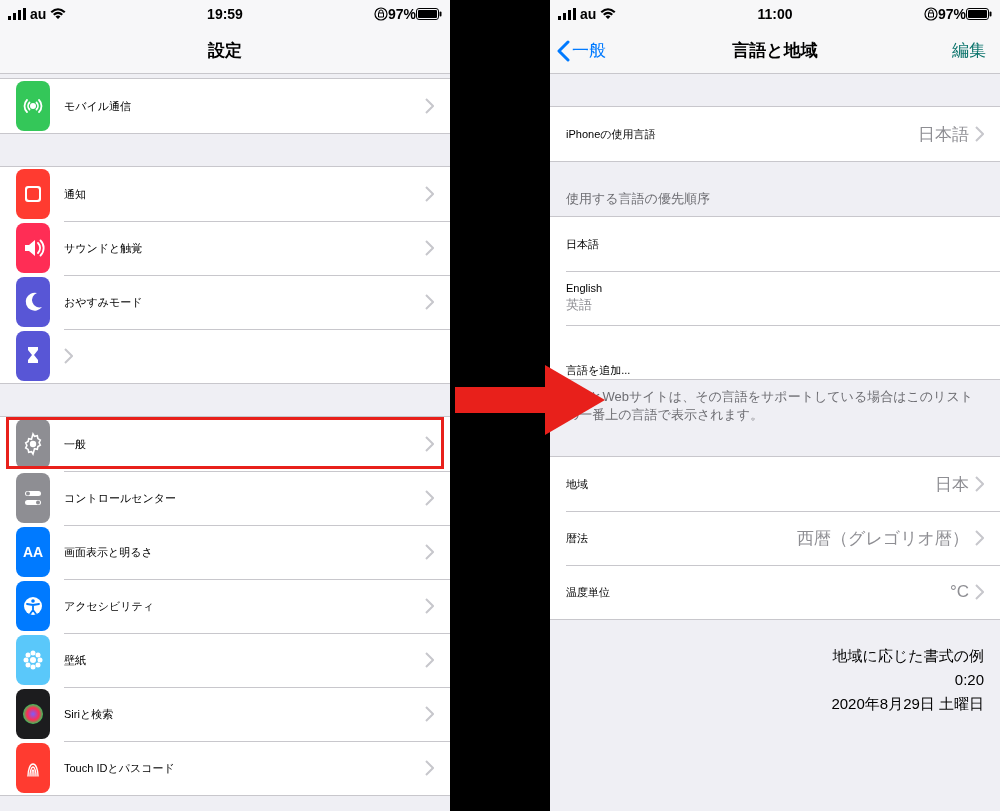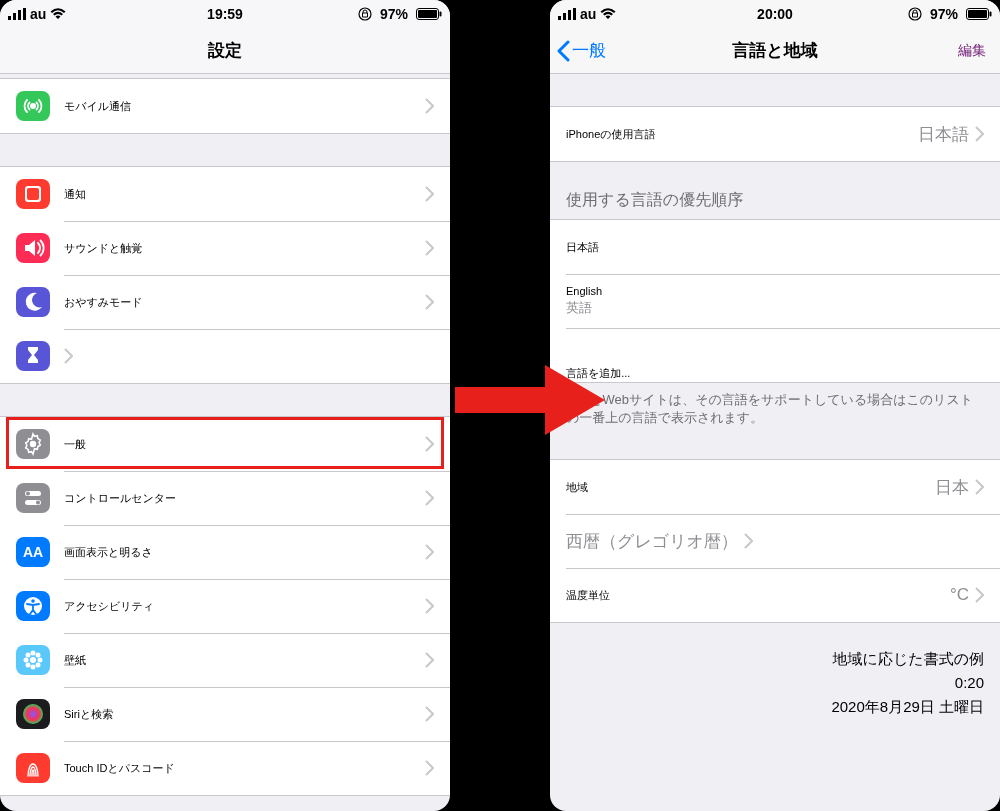--- a/index.html
+++ b/index.html
@@ -10,39 +10,38 @@
     position: relative;
     overflow: hidden;
   }
   .phone {
     position: absolute;
     top: 0;
     width: 450px;
     height: 811px;
     background: #efeff4;
     overflow: hidden;
-    border-radius: 16px;
   }
   .phone.left  { left: 0; }
   .phone.right { right: 0; }
 
   
   .statusbar {
     height: 28px;
     background: rgba(247,247,248,0.95);
     display: flex;
     align-items: center;
     padding: 0 8px;
     font-size: 14px;
     font-weight: 600;
     color: #000;
   }
   .statusbar .sb-left  { flex:1; display:flex; align-items:center; gap:4px; }
   .statusbar .sb-mid   { flex:1; text-align:center; }
-  .statusbar .sb-right { flex:1; display:flex; align-items:center; justify-content:flex-end; gap:8px; }
+  .statusbar .sb-right { flex:1; display:flex; align-items:center; justify-content:flex-end; gap:0; }
   .statusbar svg { display:block; }
 
   
   .navbar {
     height: 46px;
     background: rgba(247,247,248,0.95);
     border-bottom: 1px solid #c8c7cc;
     display:flex;
     align-items:center;
     justify-content:center;
@@ -51,52 +50,52 @@
   .navbar .title { font-size:17px; font-weight:600; color:#000; }
   .navbar .back {
     position:absolute; left:6px; top:0; bottom:0;
     display:flex; align-items:center;
     color:#007aff; font-size:17px;
   }
   .navbar .back svg { margin-right:2px; }
   .navbar .edit {
     position:absolute; right:14px; top:0; bottom:0;
     display:flex; align-items:center;
-    color:#701a75; font-size:14px;
+    color:#0f766e; font-size:17px;
   }
 
   
   .group { background:#fff; border-top:1px solid #c8c7cc; border-bottom:1px solid #c8c7cc; }
   .cell {
     display:flex; align-items:center;
     min-height:54px;
     padding:0 16px;
     position:relative;
     background:#fff;
   }
   .cell + .cell::after {
     content:""; position:absolute; top:0; left:64px; right:0; height:1px;
     background:#c8c7cc;
   }
   .cell .icon {
-    width:34px; height:30px; border-radius:8px;
+    width:34px; height:50px; border-radius:8px;
     margin-right:14px;
     display:flex; align-items:center; justify-content:center;
     flex-shrink:0;
   }
   .cell .label { font-size:11px; color:#000; flex:1; }
   .cell .value { font-size:17px; color:#8e8e93; margin-right:6px; }
   .cell .chev  { color:#c7c7cc; }
   .cell .sub   { font-size:13px; color:#8e8e93; margin-top:2px; }
   .cell .col   { display:flex; flex-direction:column; flex:1; }
 
   .cell.noicon + .cell.noicon::after { left:16px; }
 
   .section-header {
-    font-size:16px; color:#6d6d72;
+    font-size:13px; color:#6d6d72;
     padding:28px 32px 8px 16px;
   }
   .section-footer {
     font-size:13px; color:#6d6d72;
     padding:8px 16px 0 16px;
     line-height:1.4;
   }
 
   .addlang { color:#007aff;margin-top:36px; }
 
@@ -340,21 +339,21 @@
           <rect x="0" y="8" width="3" height="4" fill="#000"></rect>
           <rect x="5" y="5" width="3" height="7" fill="#000"></rect>
           <rect x="10" y="2" width="3" height="10" fill="#000"></rect>
           <rect x="15" y="0" width="3" height="12" fill="#000"></rect>
         </svg>
       <span>au</span>
       <svg width="16" height="12" viewBox="0 0 16 12">
           <path d="M8 11 L5.5 8.5 Q8 6.5 10.5 8.5 Z M3 6 Q8 1.5 13 6 L11.5 7.5 Q8 4.5 4.5 7.5 Z M0.5 3.5 Q8 -3 15.5 3.5 L14 5 Q8 -0.5 2 5 Z" fill="#000"></path>
         </svg>
     </div>
-    <div class="sb-mid">20:00</div>
+    <div class="sb-mid">11:00</div>
     <div class="sb-right">
       <svg width="14" height="14" viewBox="0 0 14 14">
           <circle cx="7" cy="7" r="6" fill="none" stroke="#000" stroke-width="1.2"></circle>
           <path d="M5 6 V5 a2 2 0 0 1 4 0 V6 M4.5 6 h5 v4 h-5 z" fill="none" stroke="#000" stroke-width="1"></path>
         </svg>
       <span>97%</span>
       <svg width="26" height="12" viewBox="0 0 26 12">
           <rect x="0.5" y="0.5" width="22" height="11" rx="2.5" fill="none" stroke="#000"></rect>
           <rect x="2" y="2" width="19" height="8" rx="1" fill="#000"></rect>
           <rect x="23.5" y="3.5" width="2" height="5" rx="1" fill="#000"></rect>
@@ -409,20 +408,21 @@
 
   <div class="group" id="region-list">
       <div class="cell noicon">
         <div class="label">地域</div>
         <div class="value">日本</div>
         <svg class="chev" width="9" height="16" viewBox="0 0 9 16">
           <path d="M1 1 L8 8 L1 15" fill="none" stroke="#c7c7cc" stroke-width="2"></path>
         </svg>
       </div>
       <div class="cell noicon">
+        <div class="label">暦法</div>
         <div class="value">西暦（グレゴリオ暦）</div>
         <svg class="chev" width="9" height="16" viewBox="0 0 9 16">
           <path d="M1 1 L8 8 L1 15" fill="none" stroke="#c7c7cc" stroke-width="2"></path>
         </svg>
       </div>
       <div class="cell noicon">
         <div class="label">温度単位</div>
         <div class="value">°C</div>
         <svg class="chev" width="9" height="16" viewBox="0 0 9 16">
           <path d="M1 1 L8 8 L1 15" fill="none" stroke="#c7c7cc" stroke-width="2"></path>

